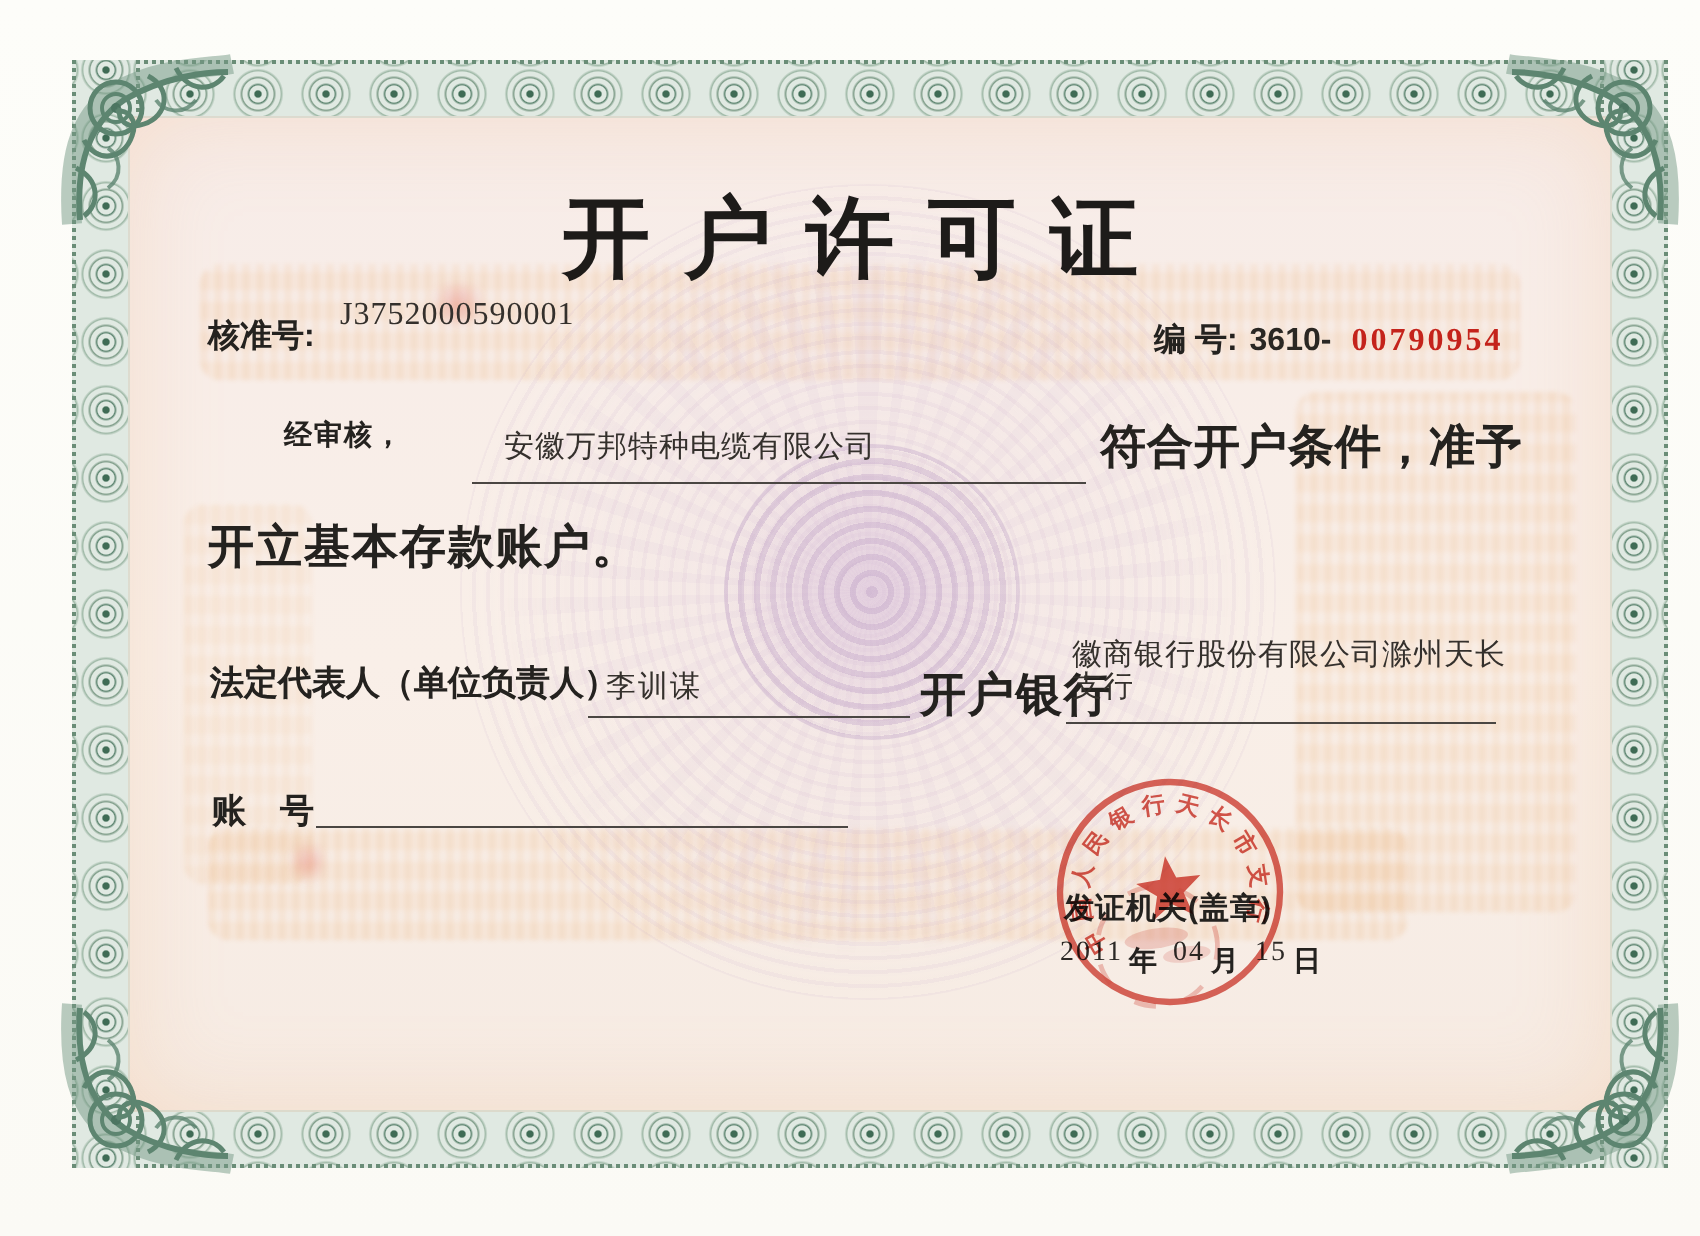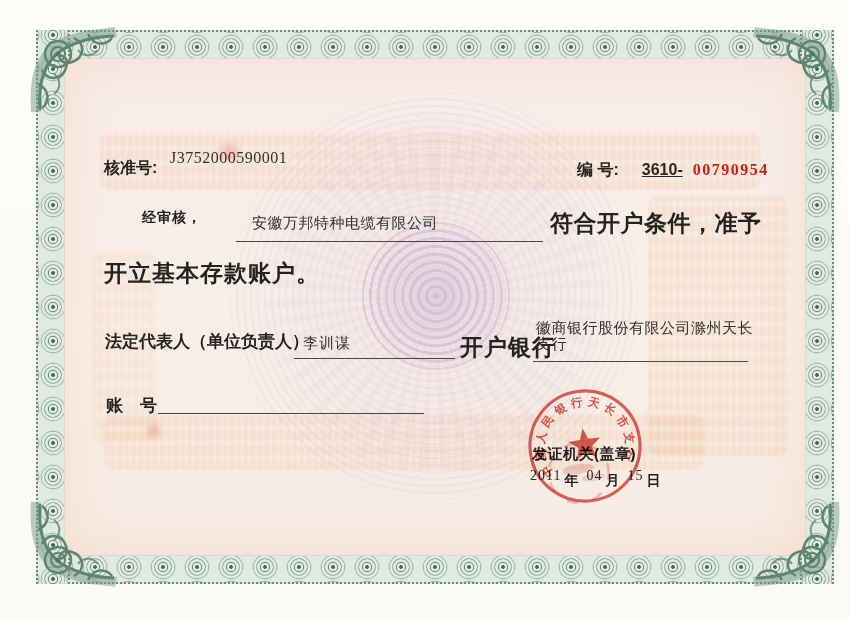--- a/index.html
+++ b/index.html
@@ -60,21 +60,21 @@
   .sm2{left:146px;top:418px;width:16px;height:26px;}
   
   .txt{position:absolute;z-index:4;white-space:nowrap;}
   .hei{font-family:"Liberation Sans",sans-serif;font-weight:700;color:#24221f;}
   .song{font-family:"Liberation Serif",serif;color:#34302c;}
   .title{left:0;right:0;top:90px;text-align:center;font-size:44px;
     letter-spacing:17px;text-indent:17px;color:#1d1b19;}
   .approval-label{left:104px;top:158px;font-size:16px;}
   .approval-value{left:170px;top:149px;font-size:16px;letter-spacing:.5px;}
   .serial{left:577px;top:160px;font-size:16px;}
-  .serial .pfx{font-weight:600;color:#2a2723;margin-left:23px;text-decoration:underline;}
+  .serial .pfx{font-weight:600;color:#2a2723;margin-left:6px;}
   .serial .num{font-family:"Liberation Serif",serif;font-weight:700;letter-spacing:1.5px;margin-left:10px;text-align:center;}
   .body1-prefix{left:142px;top:209px;font-size:14px;letter-spacing:1px;}
   .company{left:252px;top:214px;font-size:15px;letter-spacing:.5px;}
   .body1-suffix{left:550px;top:208px;font-size:23px;letter-spacing:.5px;}
   .body2{left:104px;top:258px;font-size:23px;letter-spacing:1px;}
   .rep-label{left:105px;top:330px;font-size:17px;}
   .rep-name{left:303px;top:334px;font-size:15px;letter-spacing:1px;}
   .bank-label{left:460px;top:332px;font-size:23px;letter-spacing:1px;}
   .bank-name{left:536px;top:320px;width:230px;font-size:15px;line-height:16px;
     white-space:normal;letter-spacing:.5px;}
@@ -177,20 +177,21 @@
   <div class="onoise on1"></div>
   <div class="onoise on2"></div>
   <div class="onoise on3"></div>
   <div class="onoise on4"></div>
   <div class="wm wm-halo"></div>
   <div class="wm wm-rays"></div>
   <div class="wm wm-core"></div>
   <div class="smudge sm1"></div>
   <div class="smudge sm2"></div>
 
+  <div class="txt hei title">开户许可证</div>
 
   <div class="txt hei approval-label">核准号:</div>
   <div class="txt song approval-value">J3752000590001</div>
 
   <div class="txt serial">
     <span class="hei" style="font-weight:600">编 号:</span><span class="pfx">3610-</span><span class="num" style="color:#c4231b">00790954</span>
   </div>
 
   <div class="txt hei body1-prefix">经审核，</div>
   <div class="uline ul-company"></div>

